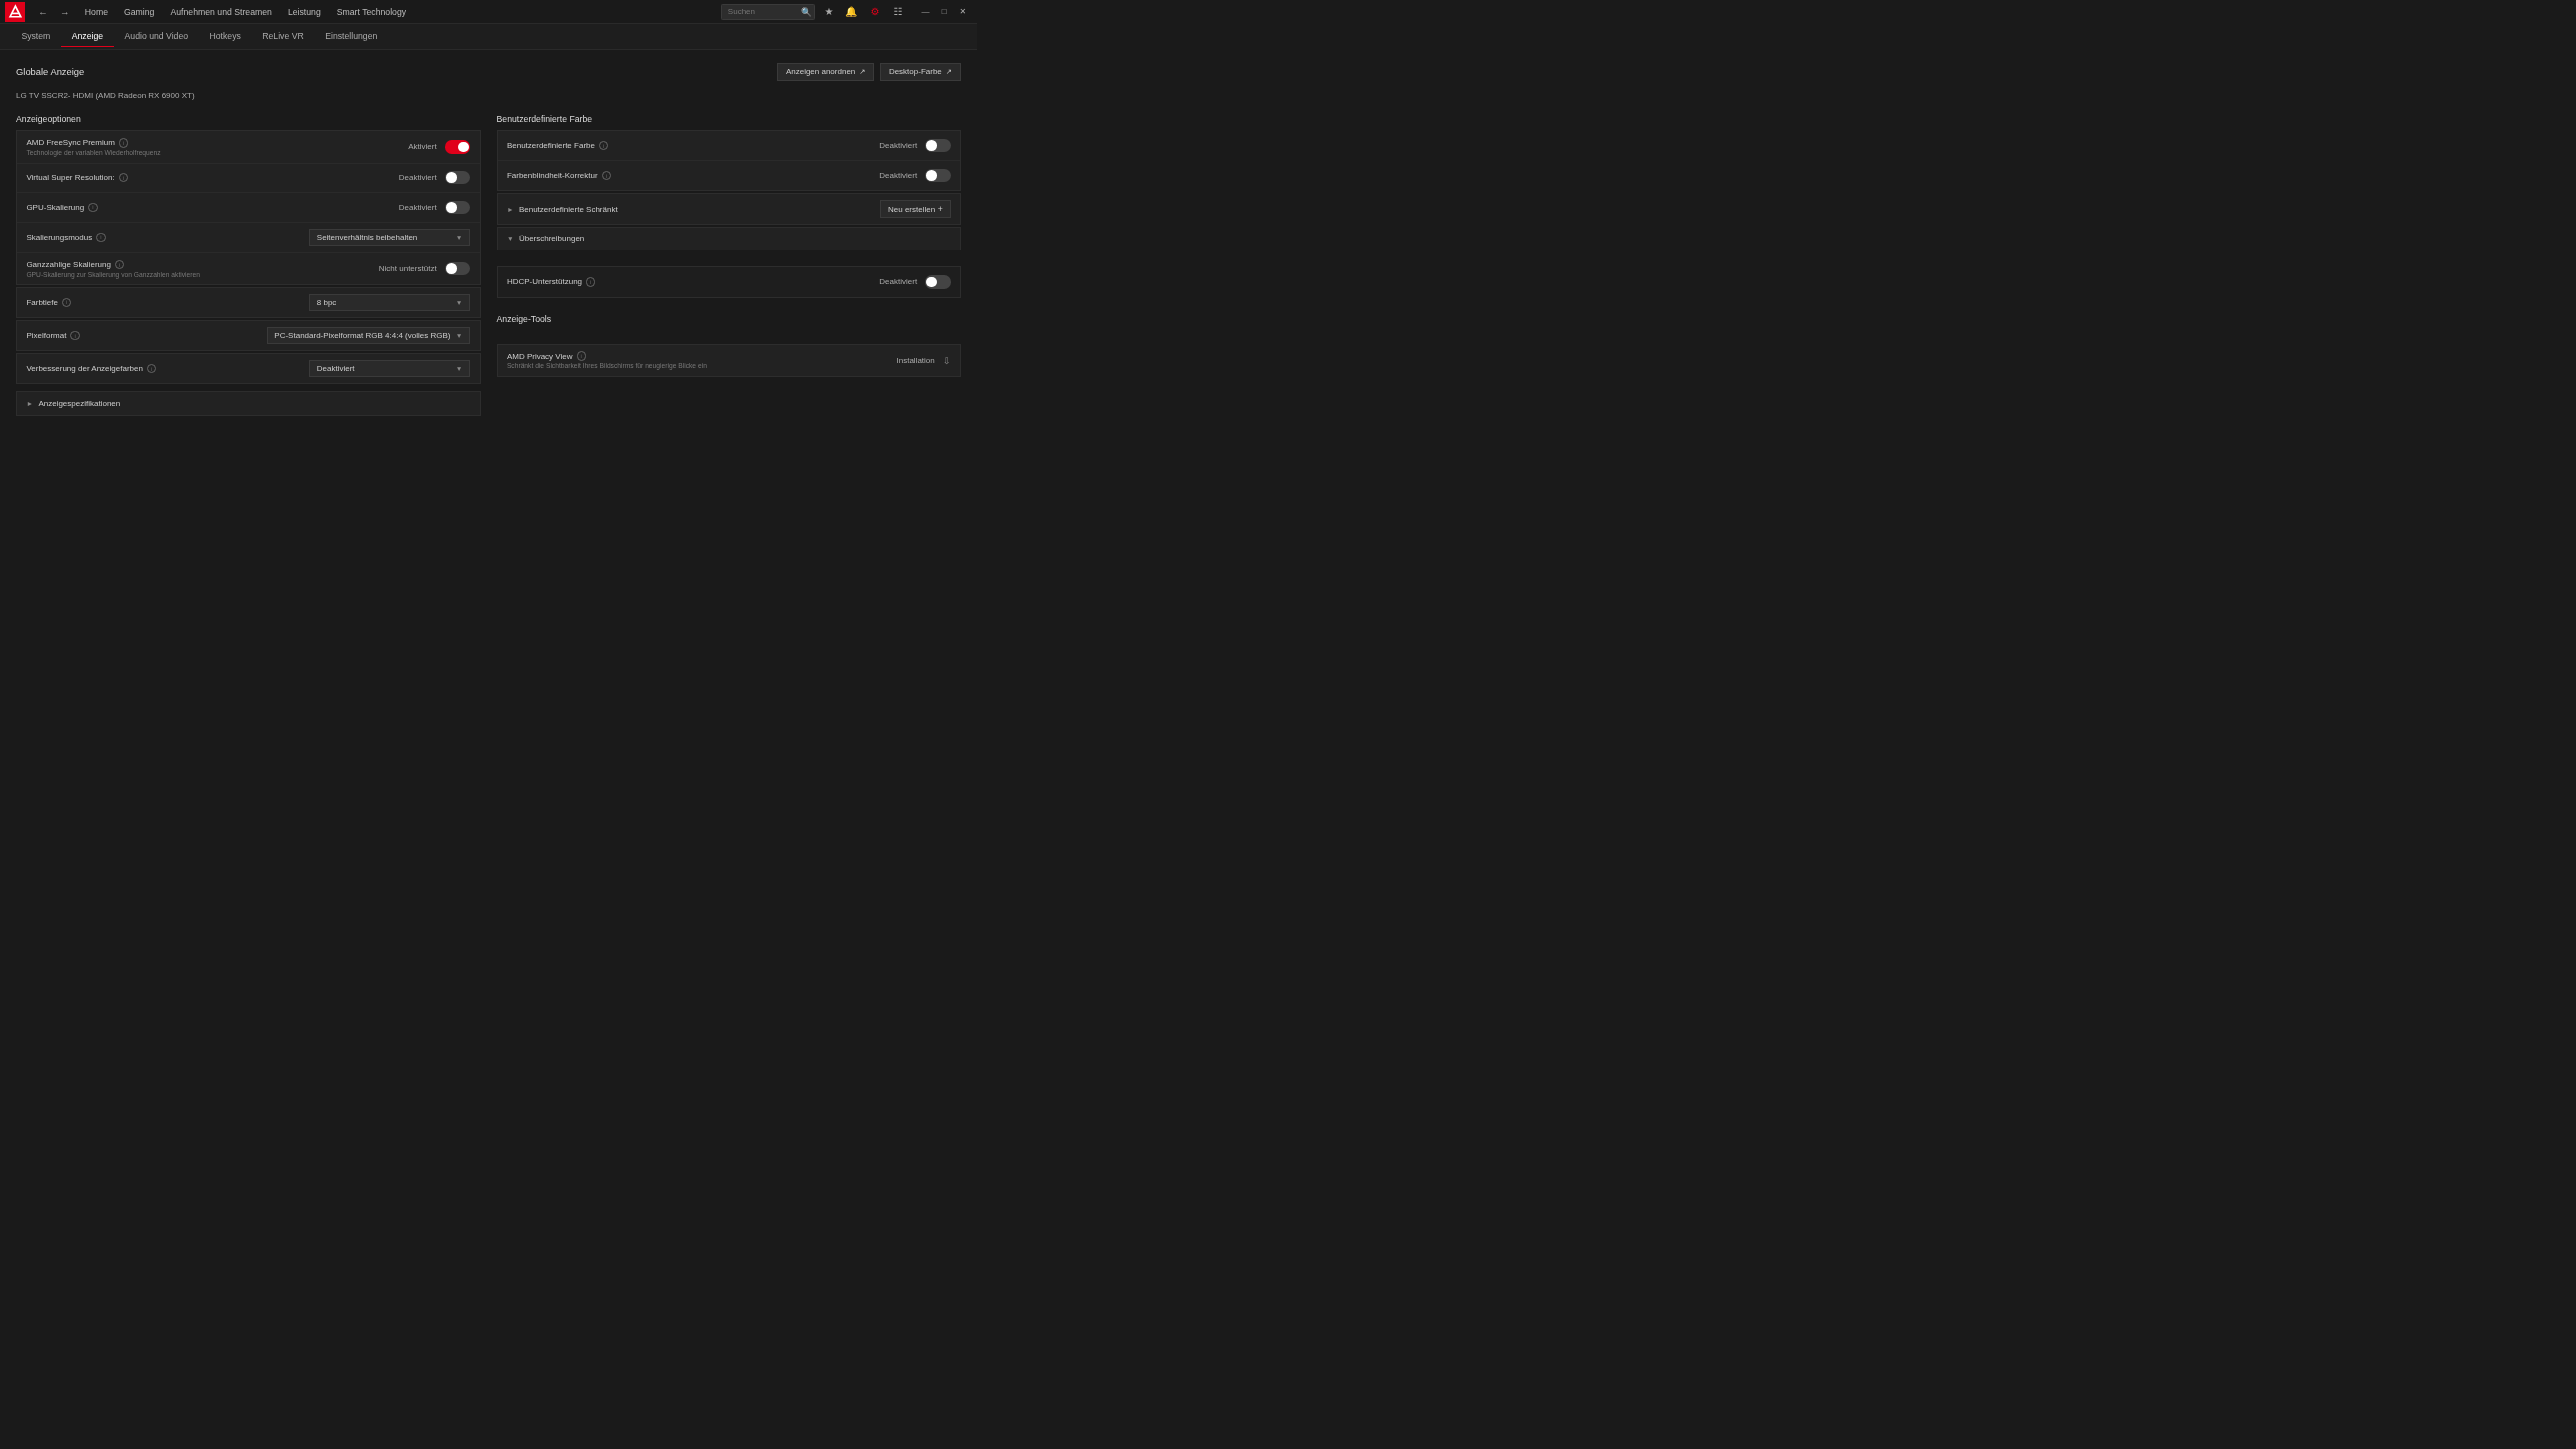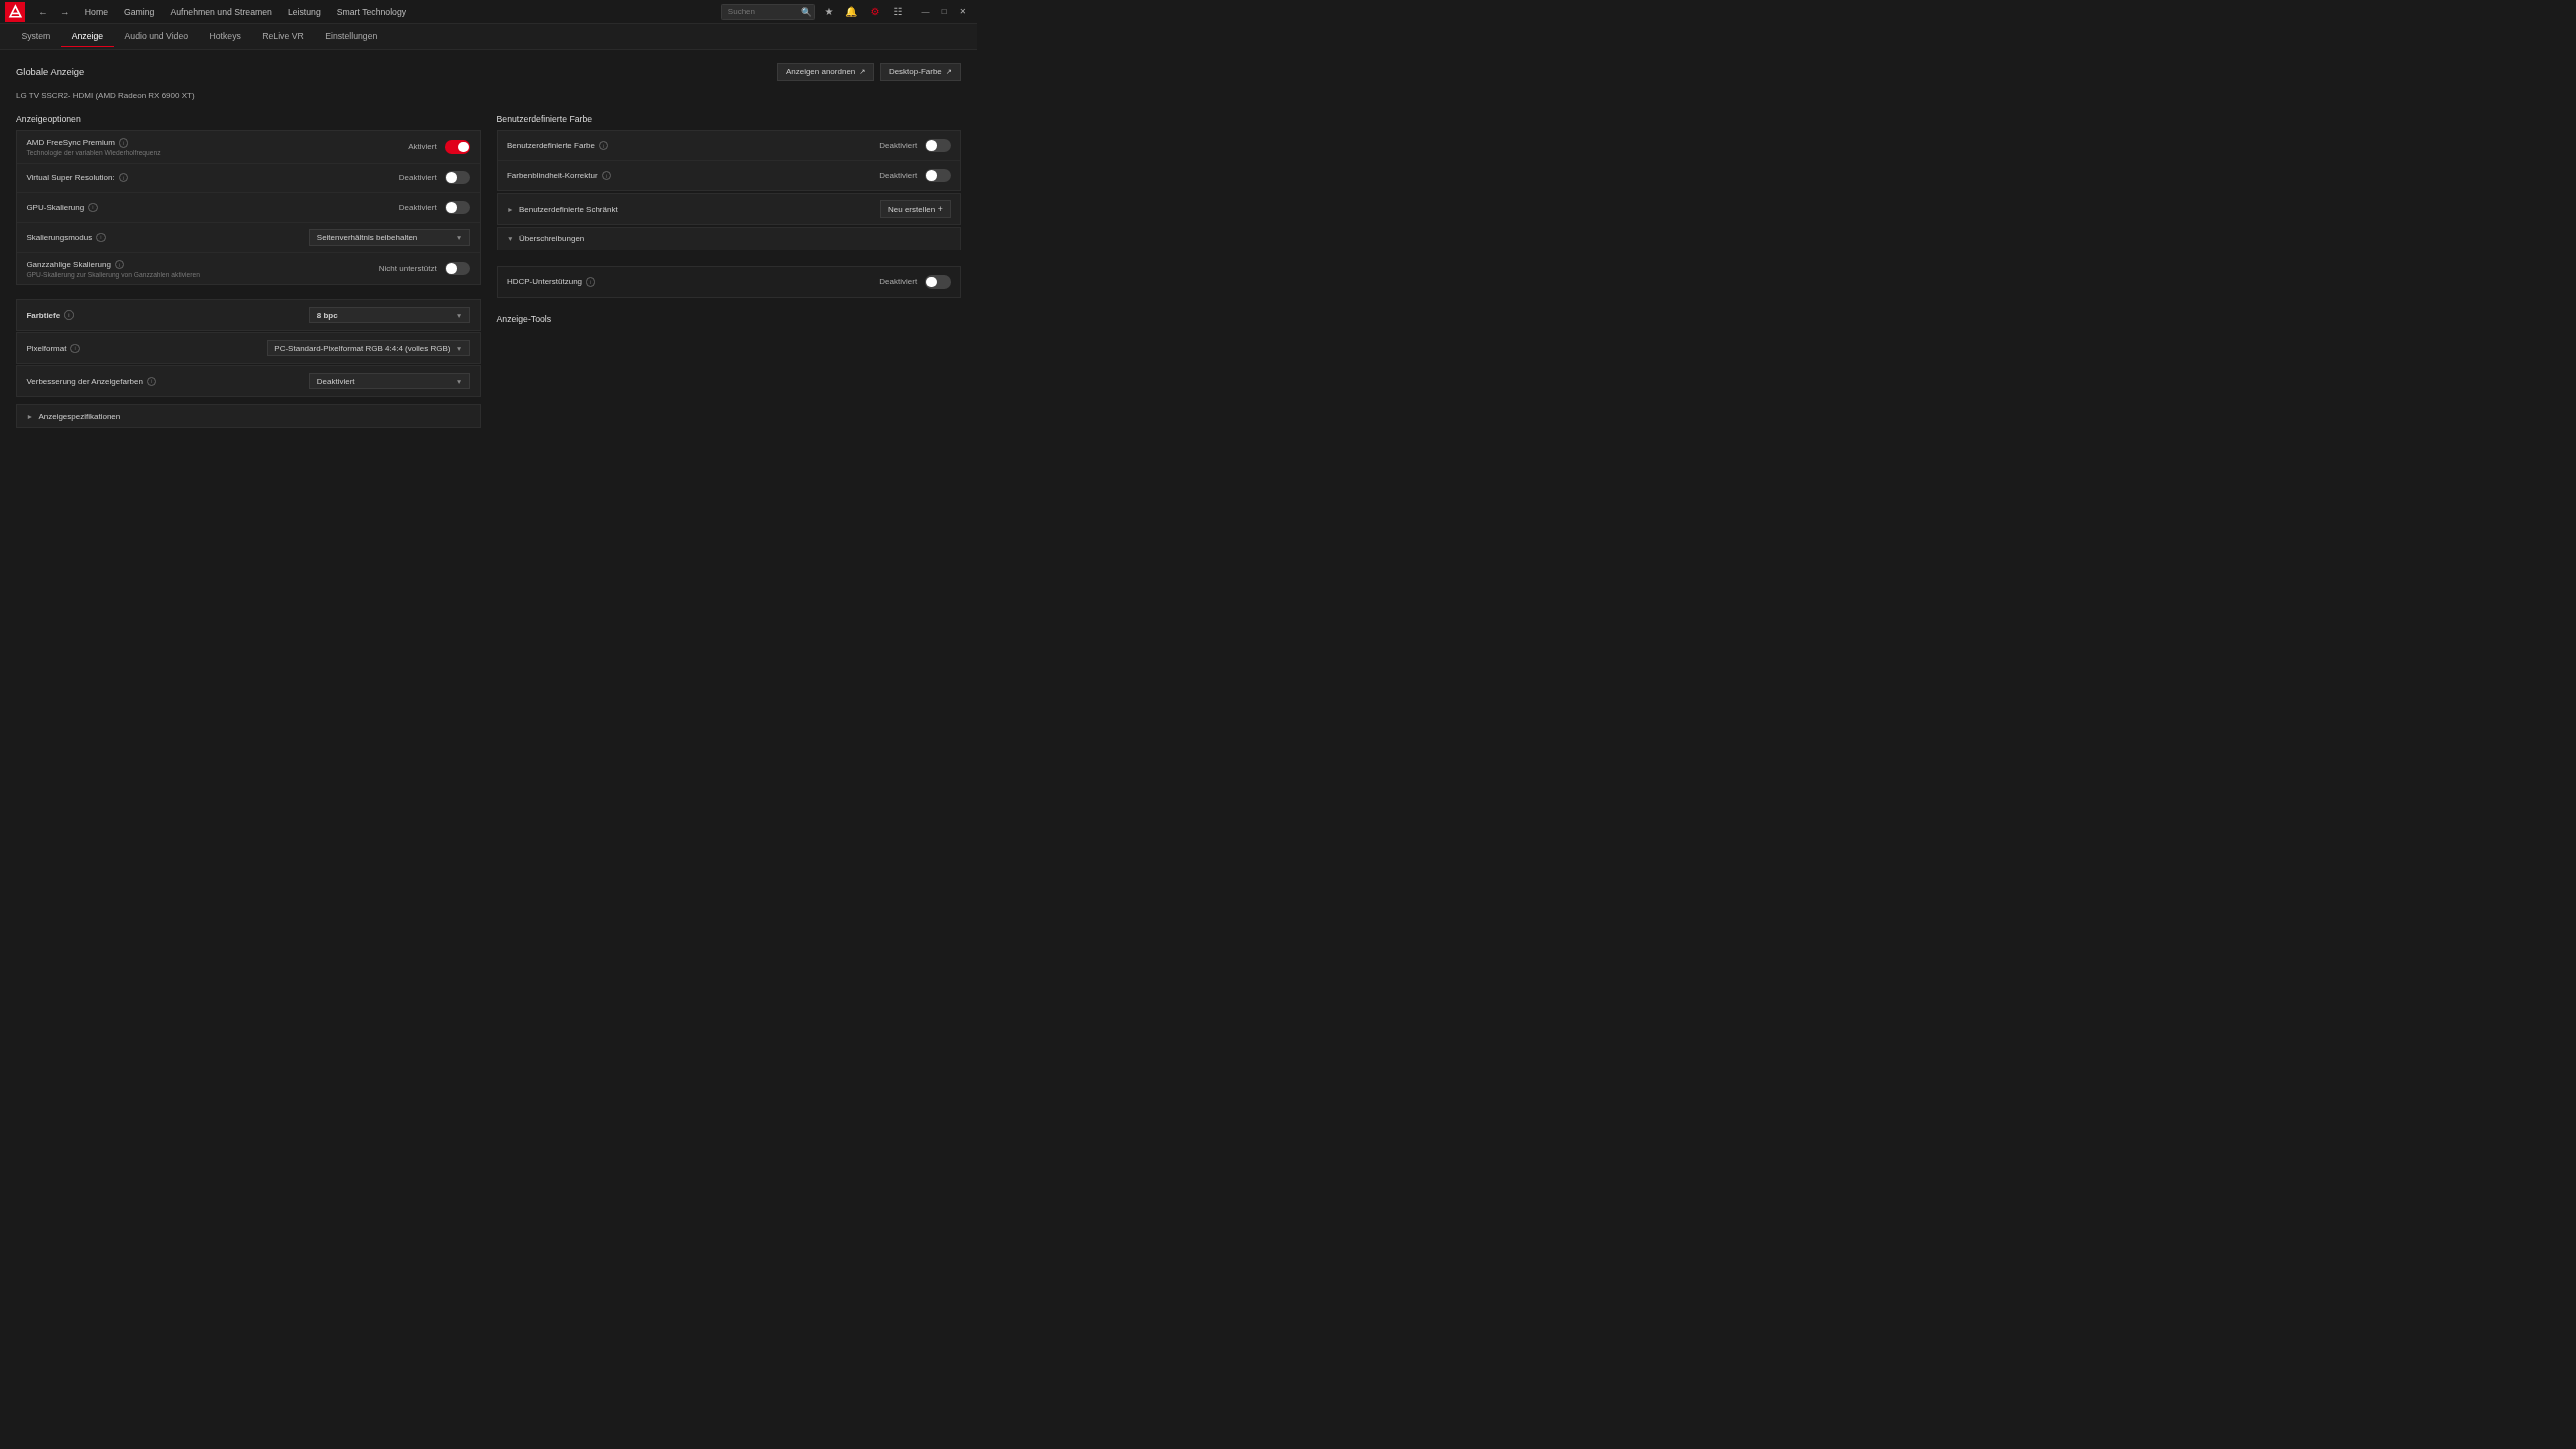--- a/index.html
+++ b/index.html
@@ -455,21 +455,21 @@
               <span>Ganzzahlige Skalierung</span>
               <span class="info-icon">i</span>
             </div>
             <div class="setting-sublabel">GPU-Skalierung zur Skalierung von Ganzzahlen aktivieren</div>
           </div>
           <span class="setting-value">Nicht unterstützt</span>
           <div class="toggle off"></div>
         </div>
       </div>
 
-      <div class="settings-group" style="margin-top:14px;font-weight:bold;">
+      <div class="settings-group" style="margin-top:1px;">
         <div class="setting-row">
           <div class="setting-label-group">
             <div class="setting-label">
               <span>Farbtiefe</span>
               <span class="info-icon">i</span>
             </div>
           </div>
           <div class="dropdown">
             <span>8 bpc</span>
             <span class="dropdown-arrow">▼</span>
@@ -566,17 +566,30 @@
               <span class="info-icon">i</span>
             </div>
           </div>
           <span class="setting-value">Deaktiviert</span>
           <div class="toggle off"></div>
         </div>
       </div>
 
       <div class="anzeige-tools-title">Anzeige-Tools</div>
 
+      <div class="right-panel-group">
+        <div class="setting-row">
+          <div class="setting-label-group">
+            <div class="setting-label">
+              <span>AMD Privacy View</span>
+              <span class="info-icon">i</span>
+            </div>
+            <div class="setting-sublabel">Schränkt die Sichtbarkeit Ihres Bildschirms für neugierige Blicke ein</div>
+          </div>
+          <span class="setting-value">Installation</span>
+          <span class="download-icon">⇩</span>
+        </div>
+      </div>
 
     </div>
   </div>
 </div>
 
 
 </body></html>

